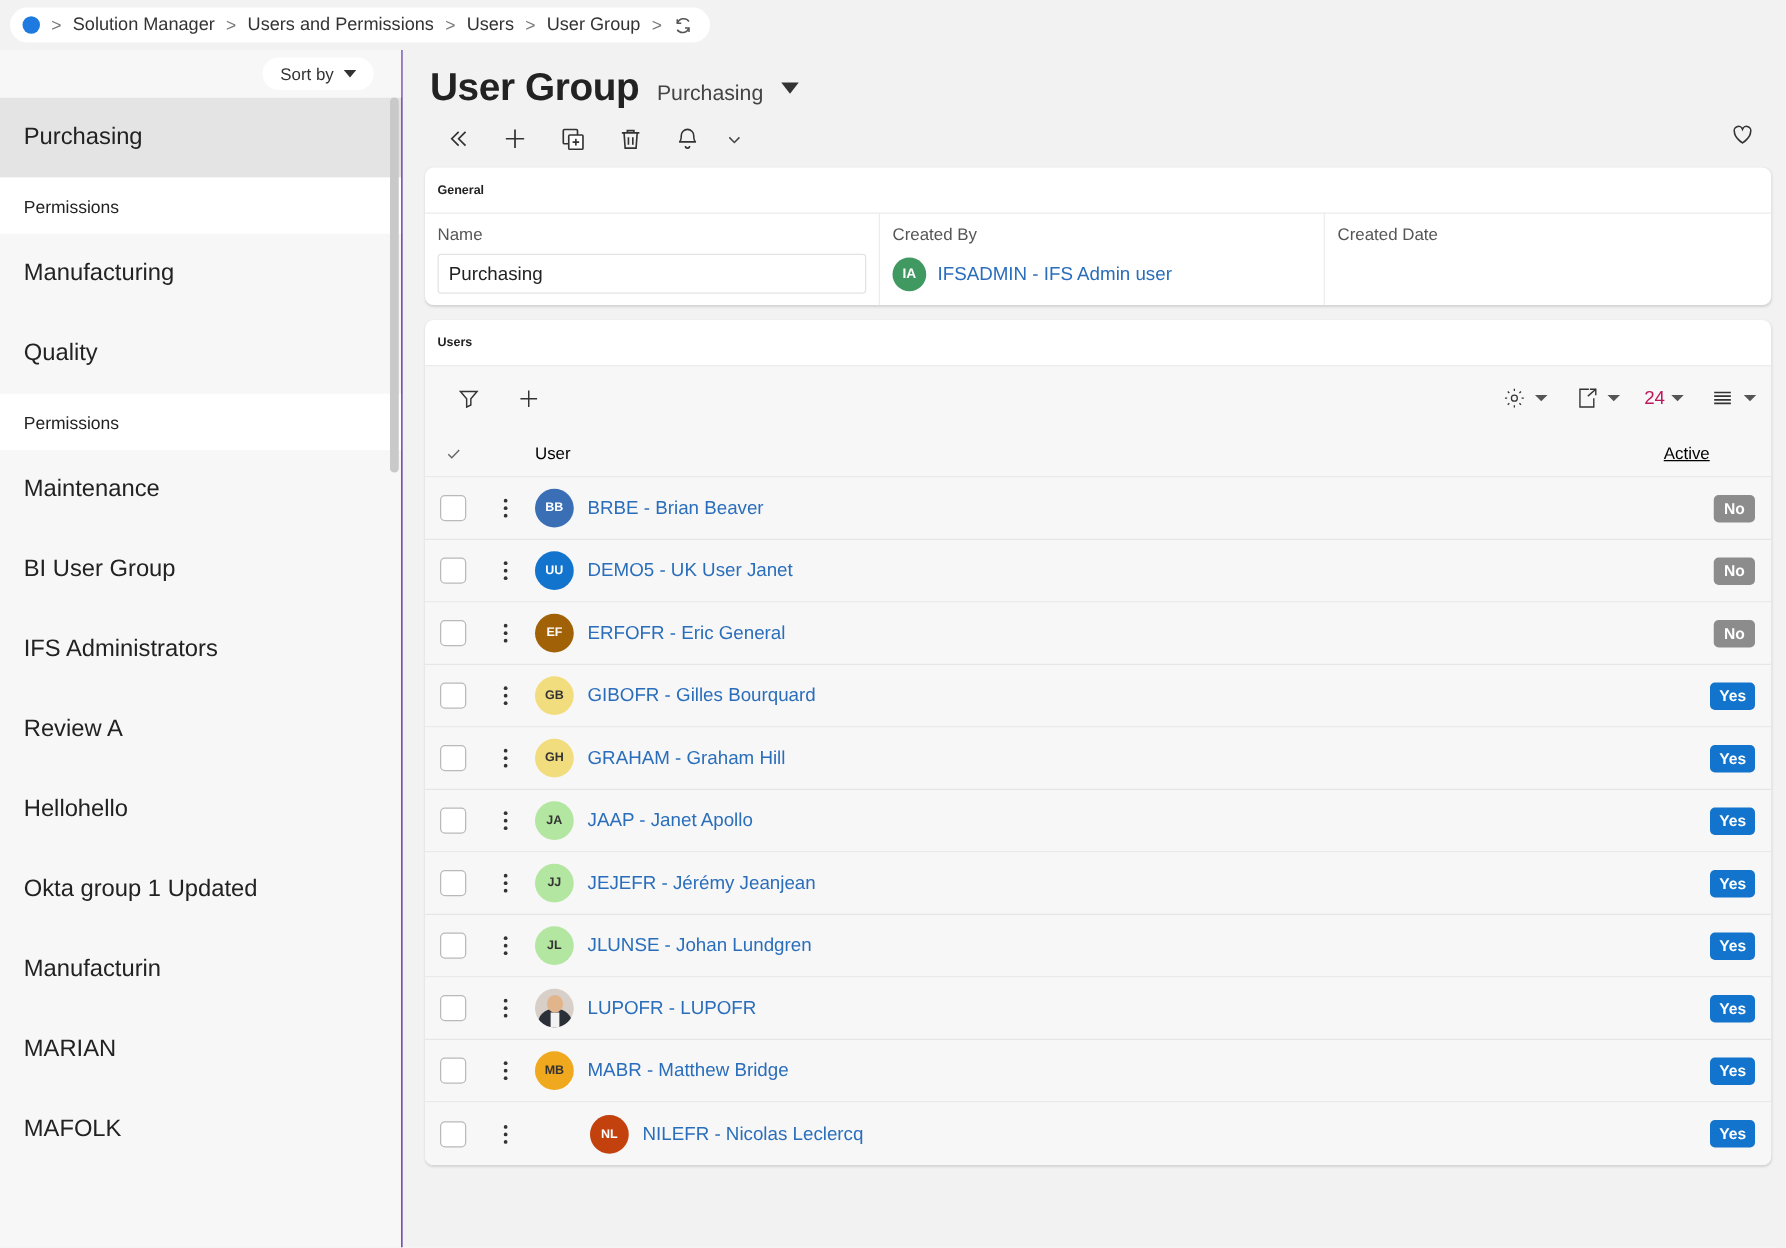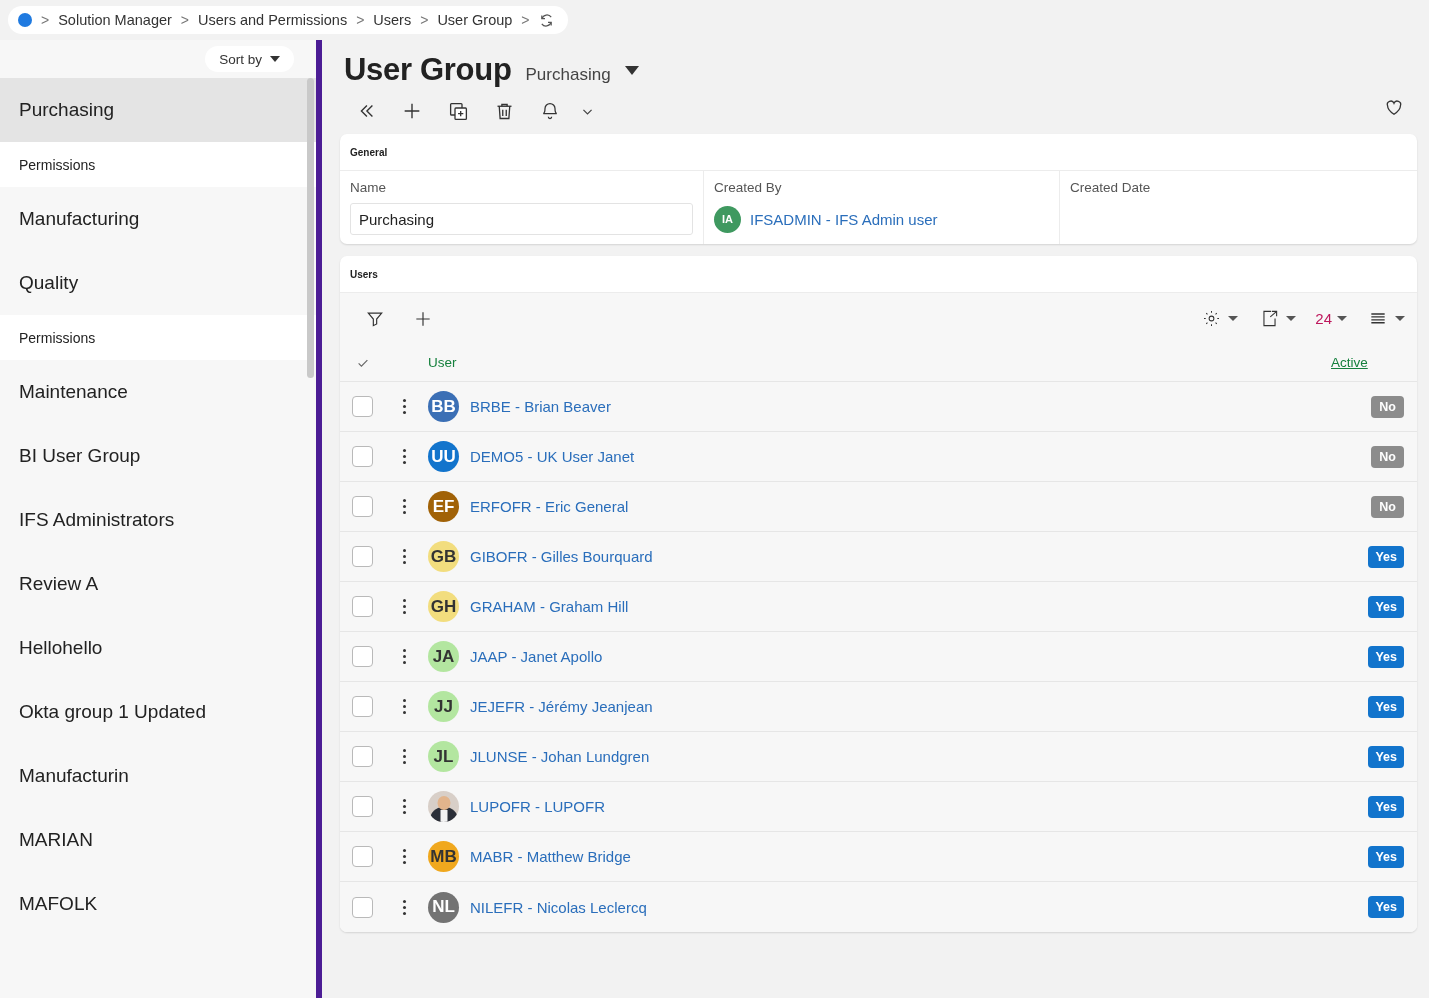--- a/index.html
+++ b/index.html
@@ -32,21 +32,21 @@
 
   
   .body { flex: 1; display: flex; min-height: 0; }
 
   
   .sidebar {
     width: 322px; min-width: 322px;
     background: #f7f7f7;
     position: relative;
     display: flex; flex-direction: column;
-    border-right: 6px solid #4c1d95;
+    border-right: 1px solid #4c1d95;
   }
   .sortrow { height: 38px; display: flex; align-items: center; justify-content: flex-end; padding-right: 22px; background:#f7f7f7; }
   .sortpill {
     background: #fff; border-radius: 16px; height: 26px;
     display: flex; align-items: center; gap: 8px;
     padding: 0 14px; font-size: 13.5px; color: #333;
     cursor: pointer;
   }
   .caret-dn { width:0;height:0;border-left:5px solid transparent;border-right:5px solid transparent;border-top:6px solid #333; }
   .sidelist { flex: 1; overflow: hidden; }
@@ -101,34 +101,34 @@
 
   
   .tbl-toolbar { display: flex; align-items: center; height: 52px; border-top: 1px solid #ececec; background: #f7f7f7; padding: 0 12px 0 20px; }
   .tt-left { display: flex; align-items: center; gap: 18px; }
   .tt-right { margin-left: auto; display: flex; align-items: center; gap: 4px; }
   .tt-btn { width: 30px; height: 34px; display:flex; align-items:center; justify-content:center; color:#333; cursor:pointer; }
   .tt-grp { display: flex; align-items: center; gap: 2px; margin-left: 12px; }
   .tt-num { font-size: 15px; color: #be185d; padding: 0 3px; cursor: pointer; }
   .chev { width:0;height:0;border-left:5px solid transparent;border-right:5px solid transparent;border-top:5px solid #555; }
 
-  .thead { display: flex; align-items: center; height: 38px; background: #f7f7f7; border-bottom: 1px solid #e6e6e6; font-size: 13.5px; color: #15803d; }
+  .thead { display: flex; align-items: center; height: 38px; background: #f7f7f7; border-bottom: 1px solid #e6e6e6; font-size: 13.5px; color: #000000; }
   .c-check { width: 45px; display:flex; align-items:center; justify-content:center; }
   .c-kebab { width: 39px; }
   .c-user { flex: 1; padding-left: 4px; }
   .c-active { width: 86px; text-align: left; padding-right: 13px; text-decoration: underline; }
 
   .trow { display: flex; align-items: center; height: 50px; background: #f7f7f7; border-bottom: 1px solid #e6e6e6; }
   .trow:last-child { border-bottom: none; }
   .cbox { width: 21px; height: 21px; border: 1px solid #b9b9b9; border-radius: 4px; background:#fff; cursor:pointer; }
   .kebab { display:flex; flex-direction:column; gap:3px; align-items:center; cursor:pointer; width:39px; }
   .kebab i { width:3px;height:3px;border-radius:50%;background:#333;display:block; }
   .ucell { flex:1; display:flex; align-items:center; gap: 11px; padding-left: 4px; font-size: 15px; }
   .av-lg { width: 31px; height: 31px; border-radius: 50%; display:flex;align-items:center;justify-content:center;
-           font-size: 17px; font-weight: bold; flex-shrink:0; }
+           font-size: 10px; font-weight: bold; flex-shrink:0; }
   .badge { display:inline-block; min-width: 33px; text-align:center; color:#fff; font-size: 12.5px; font-weight: bold;
            border-radius: 4px; padding: 4px 7px; }
   .actwrap { width: 86px; display:flex; justify-content:flex-end; padding-right: 13px; }
   .photo-av { width:31px;height:31px;border-radius:50%;overflow:hidden;flex-shrink:0;background:#d8cfc8;position:relative; }
   .photo-av .head { position:absolute; left:50%; top:15%; transform:translateX(-50%); width:13px;height:14px;border-radius:50%;background:#e2b48c; }
   .photo-av .body { position:absolute; left:50%; bottom:0; transform:translateX(-50%); width:28px;height:15px;border-radius:13px 13px 0 0;background:#2b2f38; }
   .photo-av .shirt { position:absolute; left:50%; bottom:0; transform:translateX(-50%); width:7px;height:12px;background:#f2f2f2; }
 </style>
 </head>
 <body>
@@ -529,21 +529,21 @@
             <div class="trow">
               <div class="c-check">
                 <div class="cbox"></div>
               </div>
               <div class="kebab">
                 <i></i>
                 <i></i>
                 <i></i>
               </div>
               <div class="ucell">
-                <span class="av-lg" style="background: #737373; color: rgb(255, 255, 255);">NL</span>
+                <span class="av-lg" style="background: #c2410c; color: rgb(255, 255, 255); margin-left: 44px;">NL</span>
                 <span class="link">NILEFR - Nicolas Leclercq</span>
               </div>
               <div class="actwrap">
                 <span class="badge" style="background: rgb(18, 116, 204);">Yes</span>
               </div>
             </div>
           </div>
       </div>
 
     </div>

